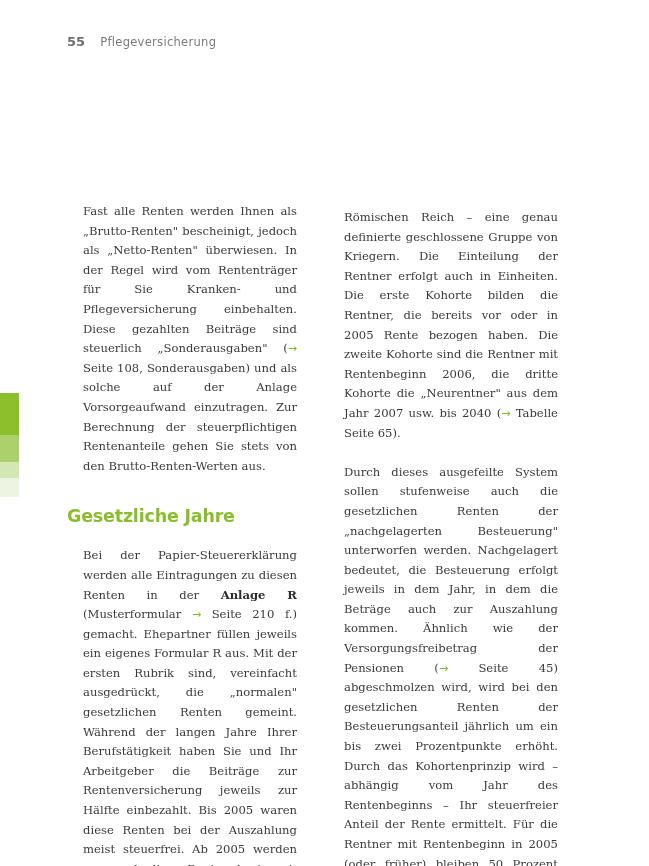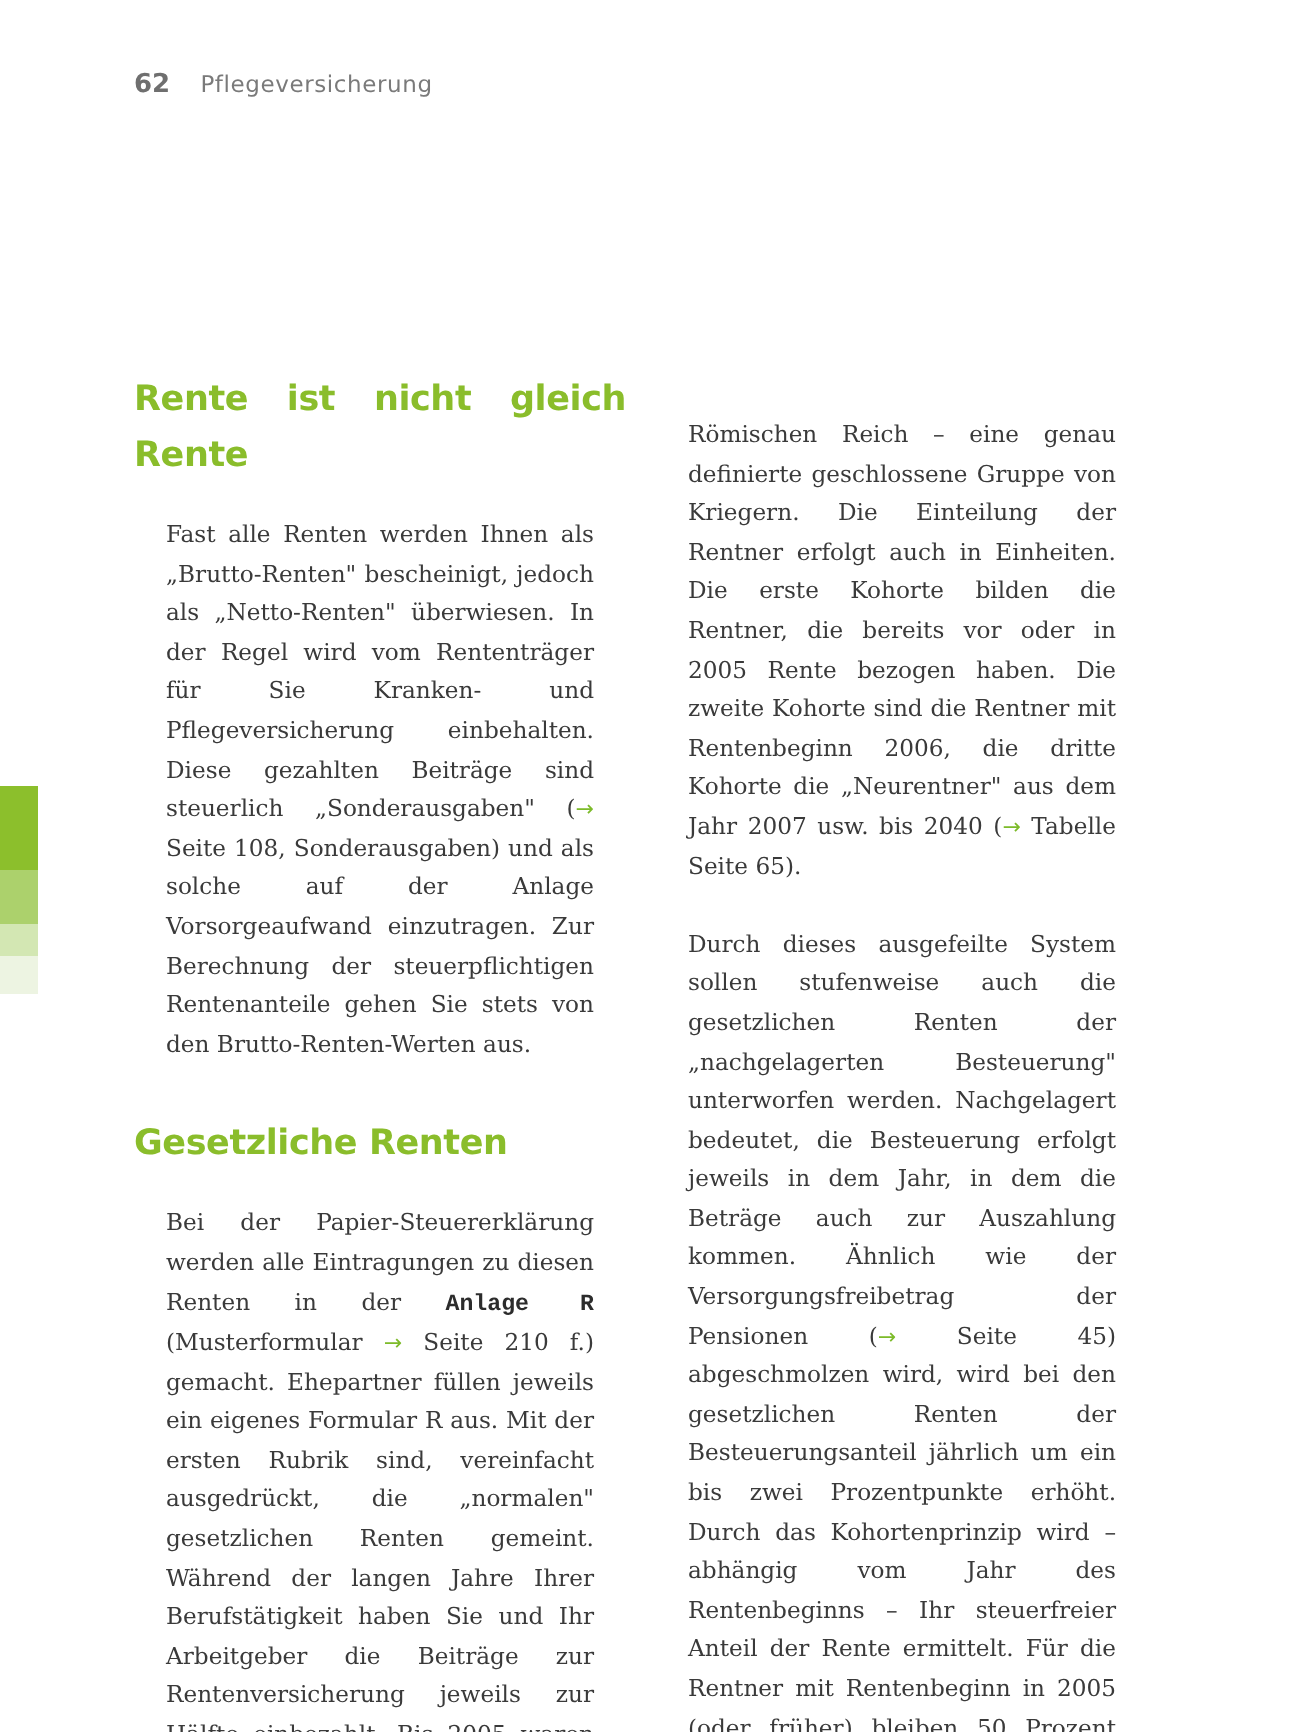--- a/index.html
+++ b/index.html
@@ -11,44 +11,43 @@
     .tab { width: 19px; }
     .col { position: absolute; top: 186px; width: 246px; font-family: "DejaVu Serif", serif; font-size: 11.6px; line-height: 19.6px; color: #3a3a3a; text-align: justify; }
     .col-left { left: 67px; }
     .col-right { left: 328px; top: 192px; }
     h2 { font-family: "DejaVu Sans", sans-serif; font-weight: bold; font-size: 17.5px; color: #8abd2b; margin: 0; letter-spacing: -0.2px; }
     .h-first { margin-top: 0; margin-bottom: 14px; line-height: 28px; }
     .h-second { margin-top: 26px; margin-bottom: 14px; line-height: 28px; }
     p { margin: 16px; }
     .para-gap { margin-top: 19.6px; }
     .arrow { color: #7dbb2a; font-family: "DejaVu Sans", sans-serif; font-size: 11px; }
-    b { color: #2c2c2c; font-family: Liberation Mono, monospace; }
+    b { color: #2c2c2c; }
   </style>
 </head>
 <body>
 
 <div class="header">
-  <span class="page-num">62</span>
+  <span class="page-num">55</span>
   <span class="pub">Pflegeversicherung</span>
 </div>
 
 <div class="side-tabs">
   <div class="tab" style="height:42px;background:#8cbf2c;"></div>
   <div class="tab" style="height:27px;background:#acd16c;"></div>
   <div class="tab" style="height:16px;background:#d3e7b3;"></div>
   <div class="tab" style="height:19px;background:#edf4e2;"></div>
 </div>
 
 <div class="col col-left">
-  <h2 class="h-first">Rente ist nicht gleich Rente</h2>
   <p>
     <span>Fast alle Renten werden Ihnen als „Brutto-Renten" bescheinigt, jedoch als „Netto-Renten" überwiesen. In der Regel wird vom Rententräger für Sie Kranken- und Pflegeversicherung einbehalten. Diese gezahlten Beiträge sind steuerlich „Sonderausgaben" (</span><span class="arrow">→</span><span> Seite 108, Sonderausgaben) und als solche auf der Anlage Vorsorgeaufwand einzutragen. Zur Berechnung der steuerpflichtigen Rentenanteile gehen Sie stets von den Brutto-Renten-Werten aus.</span>
   </p>
 
-  <h2 class="h-second">Gesetzliche Renten</h2>
+  <h2 class="h-second">Gesetzliche Jahre</h2>
   <p>
     <span>Bei der Papier-Steuererklärung werden alle Eintragungen zu diesen Renten in der </span><b>Anlage R</b><span> (Musterformular </span><span class="arrow">→</span><span> Seite 210 f.) gemacht. Ehepartner füllen jeweils ein eigenes Formular R aus. Mit der ersten Rubrik sind, vereinfacht ausgedrückt, die „normalen" gesetzlichen Renten gemeint. Während der langen Jahre Ihrer Berufstätigkeit haben Sie und Ihr Arbeitgeber die Beiträge zur Rentenversicherung jeweils zur Hälfte einbezahlt. Bis 2005 waren diese Renten bei der Auszahlung meist steuerfrei. Ab 2005 werden nun auch diese Renten besteuert, und zwar schrittweise bis zum Jahr 2040 nach dem sogenannten </span>
   </p>
 </div>
 
 <div class="col col-right">
   <p>
     <span>Römischen Reich – eine genau definierte geschlossene Gruppe von Kriegern. Die Einteilung der Rentner erfolgt auch in Einheiten. Die erste Kohorte bilden die Rentner, die bereits vor oder in 2005 Rente bezogen haben. Die zweite Kohorte sind die Rentner mit Rentenbeginn 2006, die dritte Kohorte die „Neurentner" aus dem Jahr 2007 usw. bis 2040 (</span><span class="arrow">→</span><span> Tabelle Seite 65).</span>
   </p>
   <p class="para-gap">

